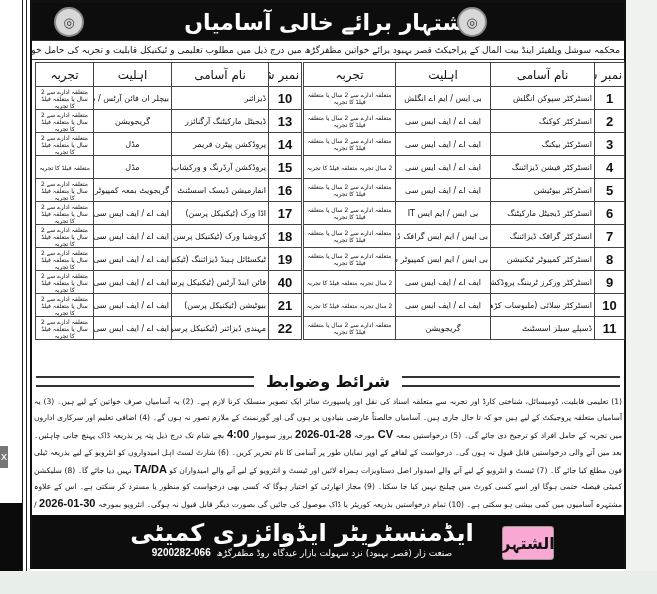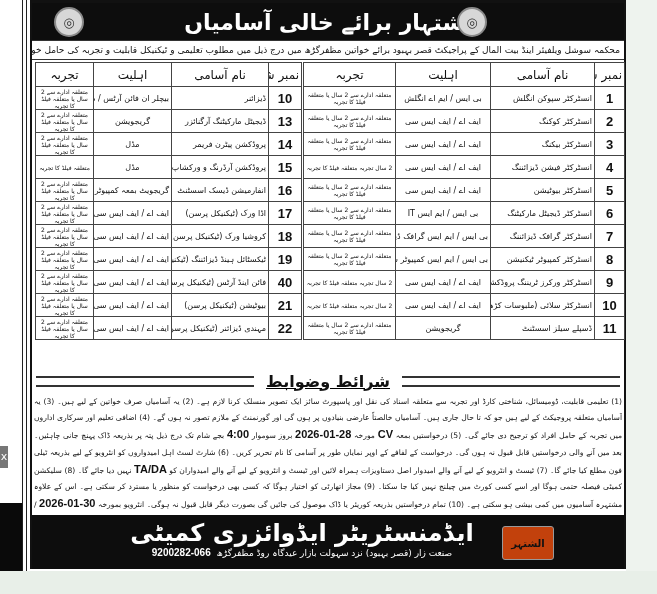--- a/index.html
+++ b/index.html
@@ -58,21 +58,21 @@
   }
   table.jobs th { font-weight: normal; font-size: 12px; height: 24px; }
   table.jobs td.num { font-size: 13px; font-weight: bold; font-family: "Liberation Sans", sans-serif; }
   table.jobs td.exp { font-size: 6px; line-height: 7px; white-space: normal; }
   table.jobs td.name { text-align: right; }
   table.right-table { left: 271px; width: 321px; }
   table.left-table { left: 3px; width: 266px; }
 
   .terms-title-row {
     position: absolute; left: 0; top: 369px; width: 592px; height: 24px;
-    display: flex; align-items: center; text-decoration: underline;
+    display: flex; align-items: center;
   }
   .terms-lines {
     flex: 1; height: 7px; border-top: 2px solid #333; border-bottom: 2px solid #333; margin: 0 4px;
   }
   .terms-title { font-size: 16px; font-weight: bold; direction: rtl; padding: 0 8px; color: #111; }
   .terms {
     position: absolute; left: 2px; top: 394px; width: 588px; height: 118px;
     direction: rtl; text-align: justify; font-size: 7.6px; line-height: 16.2px; color: #111;
     overflow: hidden;
   }
@@ -83,23 +83,23 @@
   .footer-title {
     position: absolute; left: 80px; top: 4px; width: 380px; text-align: center;
     color: #fff; font-size: 24px; font-weight: bold; direction: rtl;
   }
   .footer-addr {
     position: absolute; left: 70px; top: 32px; width: 400px; text-align: center;
     color: #fff; font-size: 9px; direction: rtl; white-space: nowrap;
   }
   .footer-phone { font-family: "Liberation Sans", sans-serif; font-size: 10px; font-weight: bold; }
   .footer-logo {
-    position: absolute; left: 470px; top: 11px; width: 50px; height: 32px; background: #c2410c;
+    position: absolute; left: 470px; top: 11px; width: 50px; height: 32px; background: #f9a8d4;
     border-radius: 3px; border: 1px solid #999; display: flex; align-items: center; justify-content: center;
-    font-size: 10px; color: #111; direction: rtl; font-weight: bold;
+    font-size: 16px; color: #111; direction: rtl; font-weight: bold;
   }
 </style>
 </head>
 <body>
 
 <div class="left-strip"></div>
 <div class="left-close">x</div>
 <div class="left-black"></div>
 <div class="vrule" style="left:22px"></div>
 <div class="vrule" style="left:26px"></div>

